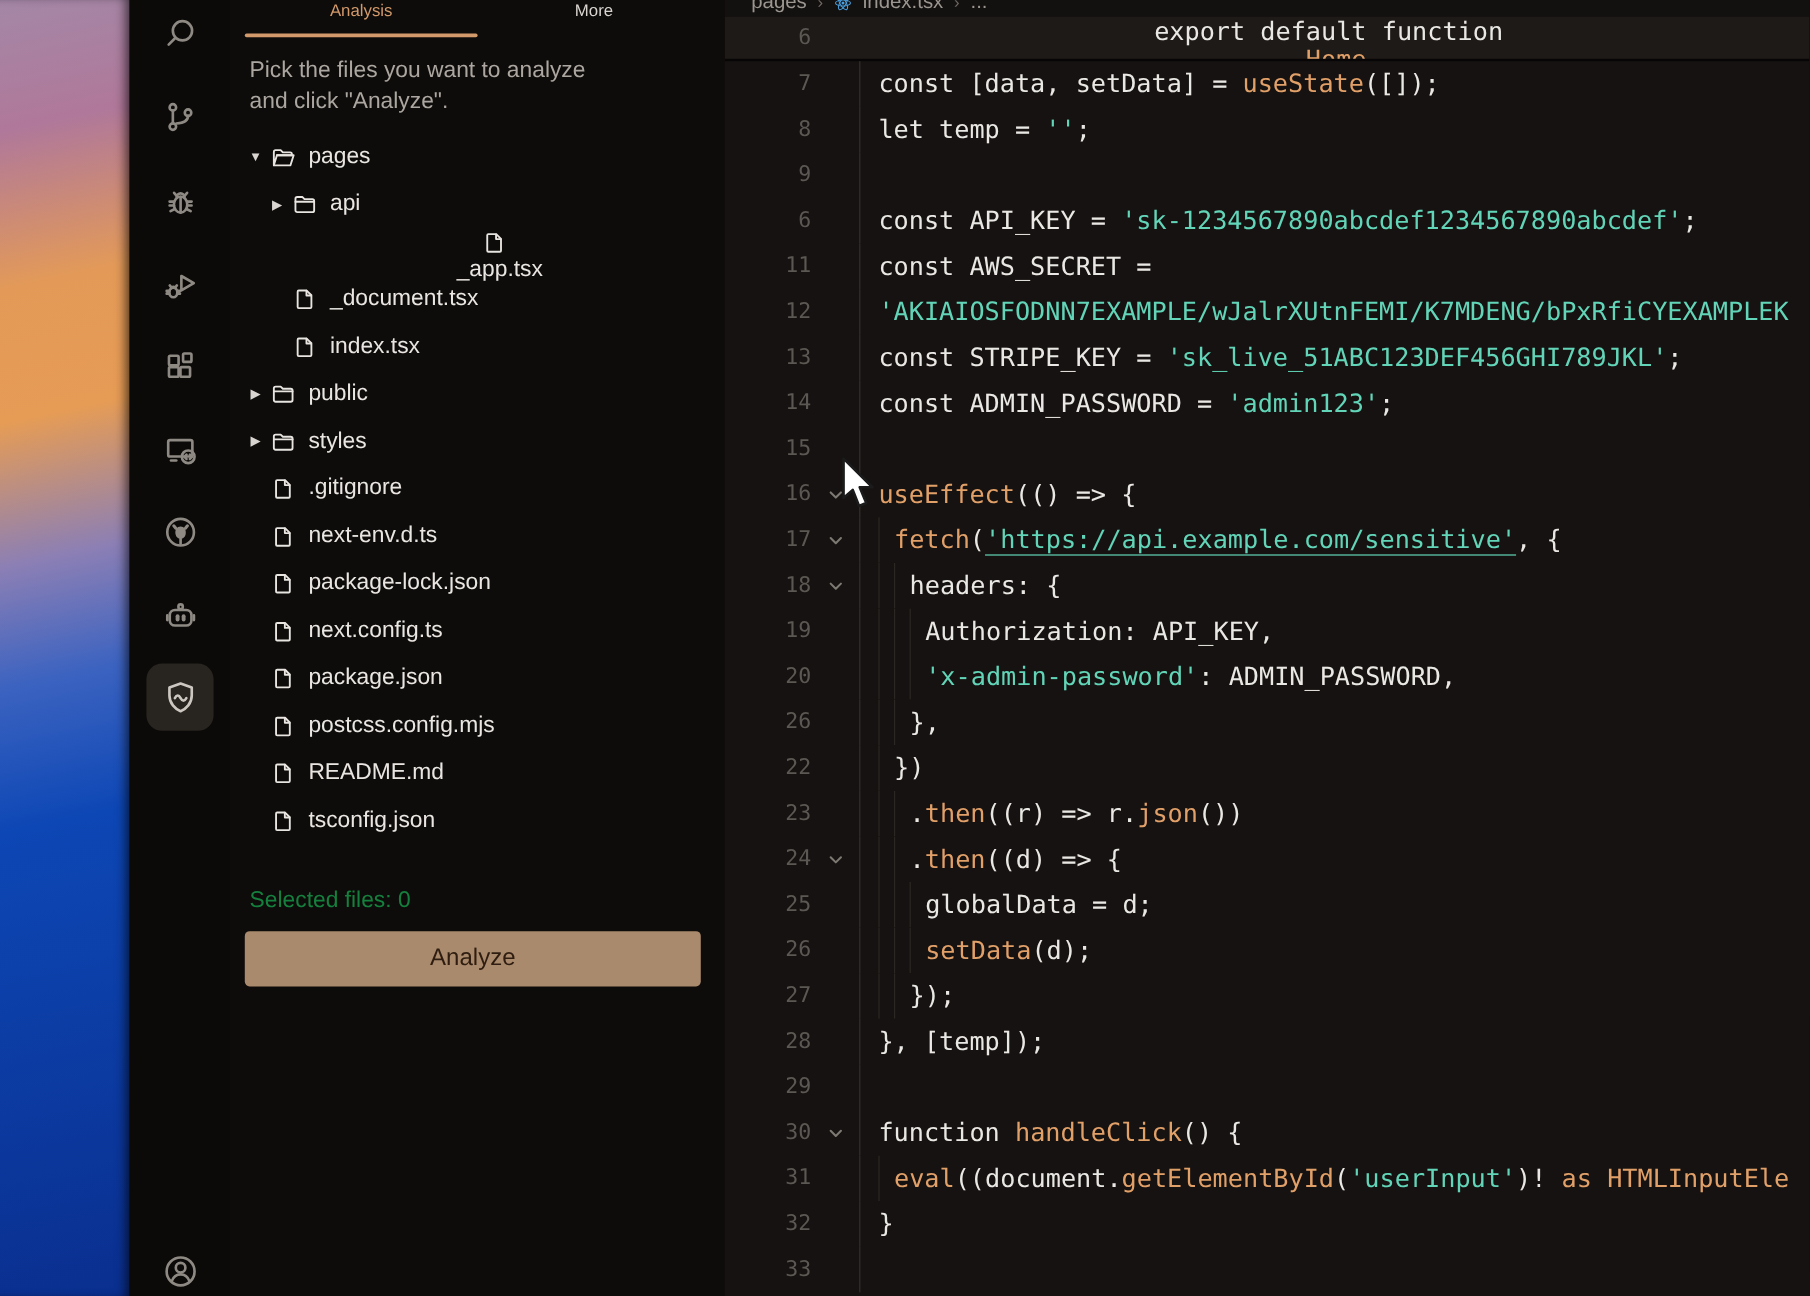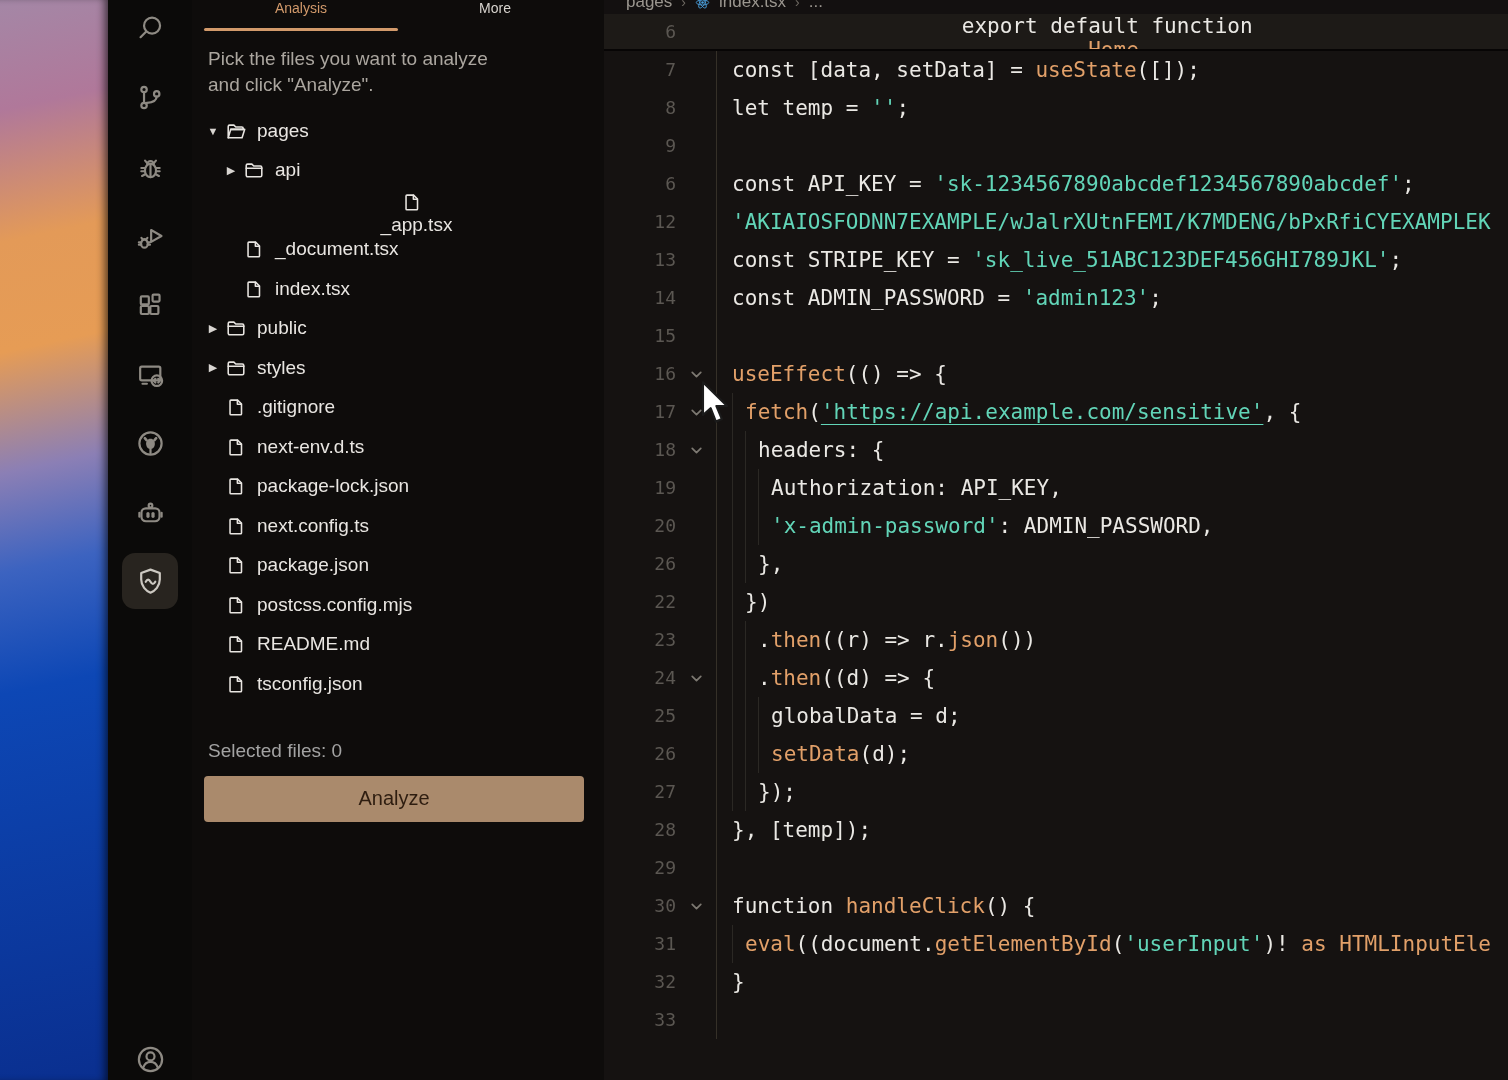--- a/index.html
+++ b/index.html
@@ -24,21 +24,21 @@
   .tab .tlabel { transform:translateY(-3px); line-height:22px; }
   .tab.active { color:var(--accent); }
   .tab.active::after { content:""; position:absolute; left:0; right:0; bottom:0; height:3px; background:var(--accent); border-radius:2px; }
   .hint { padding:15px 14px 0 16px; font-size:19px; line-height:26px; color:#aba69f; }
   .tree { margin-top:13px; }
   .trow { height:39.5px; display:flex; align-items:center; cursor:pointer; }
   .tchev { width:22px; text-align:center; font-size:11px; color:#d8d5d1; flex:none; }
   .ticon { width:24px; height:24px; flex:none; display:flex; align-items:center; justify-content:center; color:#e8e5e1; }
   .ticon svg { width:22px; height:22px; }
   .tlbl { margin-left:9px; font-size:19px; white-space:nowrap; }
-  .selected { margin:36px 0 0 16px; font-size:19px; color:#a3a3a3; }
+  .selected { margin:36px 0 0 16px; font-size:19px; color:#15803d; }
   .analyze { display:block; margin:14px 20px 0 12px; width:calc(100% - 32px); height:46px;
     background:var(--btn); color:var(--btn-text); border:none; border-radius:4px;
     font-family:"Liberation Sans", sans-serif; font-size:20px; cursor:pointer; }
 
   
   .editor { position:absolute; left:604px; top:0; right:0; height:1080px; background:#151211; overflow:hidden; }
   .breadcrumb { height:14px; overflow:hidden; display:flex; align-items:flex-start; padding-left:22px;
     font-size:17px; color:#9b968f; background:#131010; cursor:pointer; }
   .breadcrumb .bwrap { display:flex; align-items:center; gap:9px; line-height:22px; margin-top:-9px; }
   .breadcrumb .bsep { color:#6e6962; font-size:14px; }
@@ -353,20 +353,25 @@
           <span class="num">9</span>
           <span class="foldcol"></span>
           <span class="codecol"><span class="g g0"></span></span>
         </div>
         <div class="linerow">
           <span class="num">6</span>
           <span class="foldcol"></span>
           <span class="codecol"><span class="g g0"></span><span class="tok-fg">const API_KEY = </span><span class="tok-str">'sk-1234567890abcdef1234567890abcdef'</span><span class="tok-fg">;</span></span>
         </div>
         <div class="linerow">
+          <span class="num">11</span>
+          <span class="foldcol"></span>
+          <span class="codecol"><span class="g g0"></span><span class="tok-fg">const AWS_SECRET =</span></span>
+        </div>
+        <div class="linerow">
           <span class="num">12</span>
           <span class="foldcol"></span>
           <span class="codecol"><span class="g g0"></span><span class="tok-str">'AKIAIOSFODNN7EXAMPLE/wJalrXUtnFEMI/K7MDENG/bPxRfiCYEXAMPLEK</span></span>
         </div>
         <div class="linerow">
           <span class="num">13</span>
           <span class="foldcol"></span>
           <span class="codecol"><span class="g g0"></span><span class="tok-fg">const STRIPE_KEY = </span><span class="tok-str">'sk_live_51ABC123DEF456GHI789JKL'</span><span class="tok-fg">;</span></span>
         </div>
         <div class="linerow">

